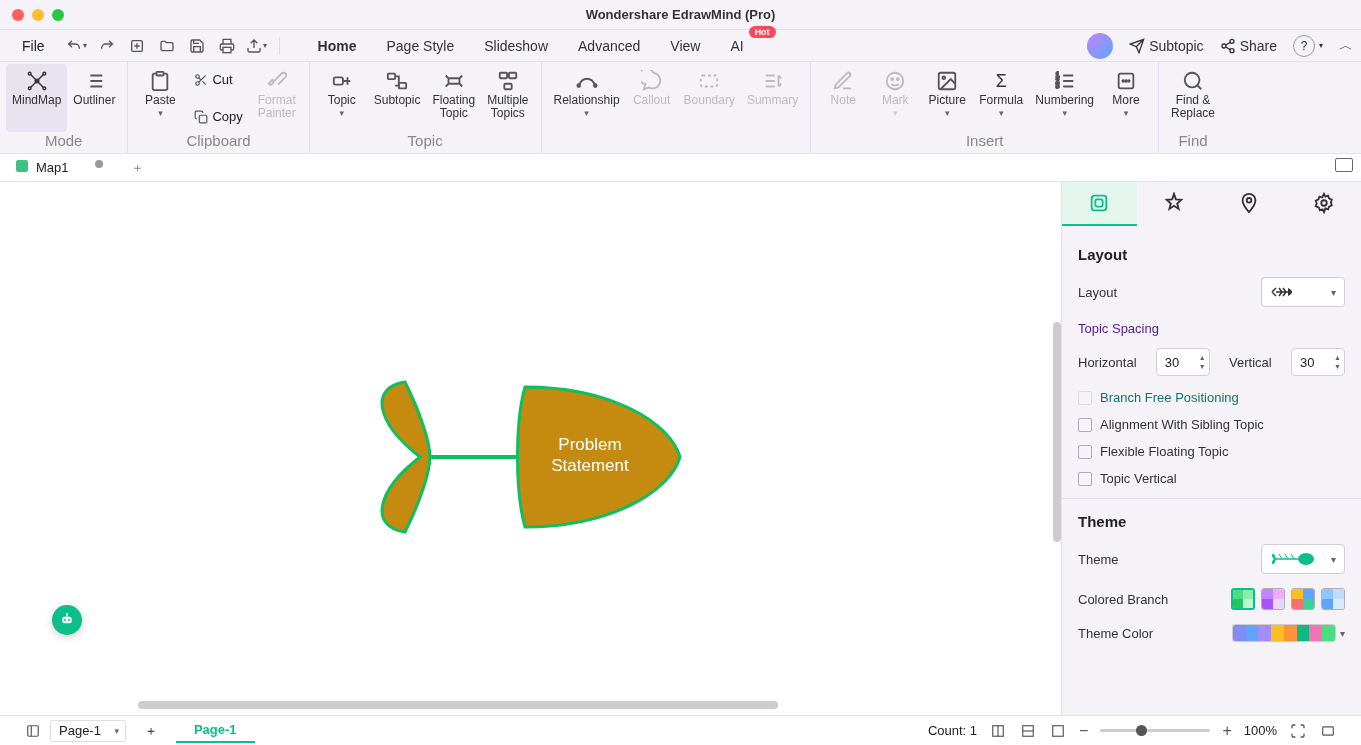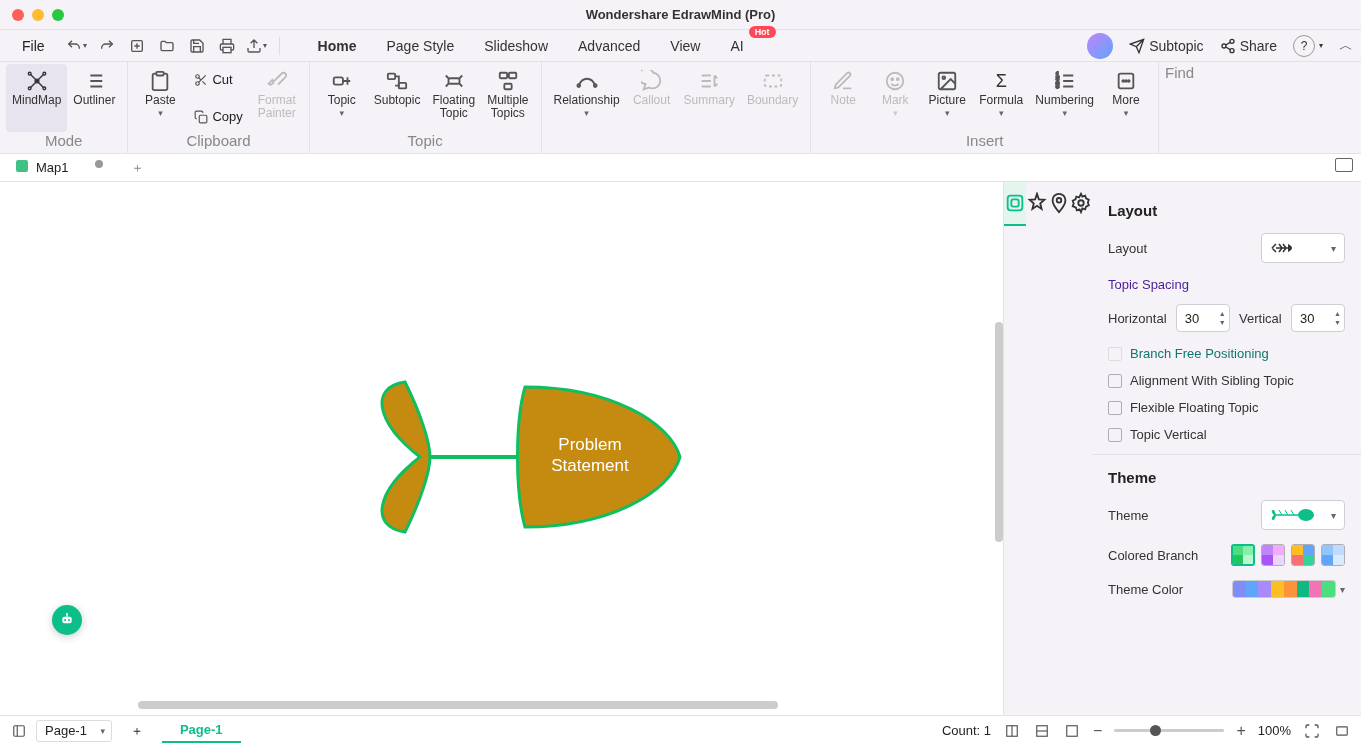--- a/index.html
+++ b/index.html
@@ -49,21 +49,21 @@
 .tabstrip .panel-toggle { position: absolute; right: 8px; top: 4px; width: 18px; height: 14px; border: 1.5px solid #666; border-radius: 2px; }
 
 .workspace { flex: 1; display: flex; overflow: hidden; }
 .canvas { flex: 1; position: relative; background: #fff; }
 .canvas svg.fish { position: absolute; left: 360px; top: 190px; }
 .chatbot { position: absolute; left: 52px; bottom: 80px; width: 30px; height: 30px; background: #0cbf8a; border-radius: 50%; display: flex; align-items: center; justify-content: center; box-shadow: 0 2px 8px rgba(0,0,0,.2); }
 .chatbot svg { width: 16px; height: 16px; }
 .vscroll { position: absolute; right: 0; top: 140px; width: 8px; height: 220px; background: #ccc; border-radius: 4px; }
 .hscroll { position: absolute; left: 138px; bottom: 6px; height: 8px; width: 640px; background: #ccc; border-radius: 4px; }
 
-.sidepanel { width: 358px; background: #f5f3f7; border-left: 1px solid #e6e0ee; display: flex; flex-direction: row; }
+.sidepanel { width: 300px; background: #f5f3f7; border-left: 1px solid #e6e0ee; display: flex; flex-direction: column; }
 .sp-tabs { display: flex; height: 44px; }
 .sp-tab { flex: 1; display: flex; align-items: center; justify-content: center; border-bottom: 2px solid transparent; }
 .sp-tab.active { border-bottom-color: #0cbf8a; background: #e4f5ee; }
 .sp-body { flex: 1; overflow-y: auto; padding: 12px 16px; }
 .sp-body h3 { font-size: 15px; font-weight: 700; margin: 8px 0 14px; color: #222; }
 .sp-row { display: flex; align-items: center; justify-content: space-between; margin-bottom: 14px; font-size: 13px; }
 .sp-row .lbl { color: #333; }
 .select-box { width: 84px; height: 30px; border: 1px solid #d0cdd7; border-radius: 4px; background: #fff; display: flex; align-items: center; justify-content: space-between; padding: 0 8px; font-size: 12px; }
 .select-box .chev { font-size: 10px; color: #666; }
 .spinner { width: 54px; height: 28px; border: 1px solid #d0cdd7; border-radius: 4px; background: #fff; display: flex; align-items: center; padding-left: 8px; position: relative; font-size: 13px; }
@@ -73,21 +73,21 @@
 .check-row.disabled { color: #0f766e; }
 .check-row .cb { width: 14px; height: 14px; border: 1.5px solid #b0acb8; border-radius: 2px; flex-shrink: 0; }
 .check-row.disabled .cb { border-color: #ddd; }
 .swatches { display: flex; gap: 6px; }
 .swatch { width: 24px; height: 22px; border: 1px solid #b0acb8; border-radius: 3px; display: grid; grid-template-columns: 1fr 1fr; grid-template-rows: 1fr 1fr; overflow: hidden; }
 .swatch.active { border: 2px solid #0cbf8a; }
 .colorbar { display: flex; width: 104px; height: 18px; border: 1px solid #ccc; border-radius: 3px; overflow: hidden; }
 .colorbar span { flex: 1; }
 .divider { height: 1px; background: #e6e0ee; margin: 8px -16px 14px; }
 
-.statusbar { height: 30px; border-top: 1px solid #e6e0ee; display: flex; align-items: center; padding: 0 10px; font-size: 13px; background: #fff; gap: 10px; }
+.statusbar { height: 30px; border-top: 1px solid #e6e0ee; display: flex; align-items: center; padding: 0 24px; font-size: 13px; background: #fff; gap: 10px; }
 .statusbar .left { display: flex; align-items: center; gap: 8px; }
 .page-sel { height: 22px; border: 1px solid #ddd; border-radius: 3px; padding: 0 24px 0 8px; font-size: 13px; position: relative; display: flex; align-items: center; }
 .page-sel .chev { position: absolute; right: 6px; font-size: 9px; color: #666; }
 .page-tab { padding: 4px 18px; color: #0cbf8a; font-weight: 600; border-bottom: 2px solid #0cbf8a; }
 .statusbar .right { margin-left: auto; display: flex; align-items: center; gap: 12px; }
 .zoom-slider { width: 110px; height: 3px; background: #ccc; position: relative; border-radius: 2px; }
 .zoom-slider .thumb { position: absolute; left: 36px; top: -4px; width: 11px; height: 11px; background: #555; border-radius: 50%; }
 .sb-ico { width: 18px; height: 16px; display: flex; align-items: center; justify-content: center; }
 </style>
 </head>
@@ -315,33 +315,33 @@
       <div class="rbtn disabled">
           <span class="rico">
             <svg width="22" height="22" viewBox="0 0 24 24" fill="none" stroke="#bbb" stroke-width="2">
               <path d="M21 11.5a8.38 8.38 0 01-8.5 8.5 8.5 8.5 0 01-3.9-.9L3 21l1.9-5.7a8.5 8.5 0 118.6-12.3A8.38 8.38 0 0121 11.5z"></path>
             </svg>
           </span>
           <span class="rlabel">Callout</span>
         </div>
       <div class="rbtn disabled">
           <span class="rico">
+            <svg width="22" height="22" viewBox="0 0 24 24" fill="none" stroke="#bbb" stroke-width="2" stroke-dasharray="3 3">
+              <rect x="3" y="6" width="18" height="12" rx="2"></rect>
+            </svg>
+          </span>
+          <span class="rlabel">Boundary</span>
+        </div>
+      <div class="rbtn disabled">
+          <span class="rico">
             <svg width="22" height="22" viewBox="0 0 24 24" fill="none" stroke="#bbb" stroke-width="2">
               <path d="M4 6h10M4 12h10M4 18h10M18 6v12M18 6l3 3M18 18l3-3"></path>
             </svg>
           </span>
           <span class="rlabel">Summary</span>
-        </div>
-      <div class="rbtn disabled">
-          <span class="rico">
-            <svg width="22" height="22" viewBox="0 0 24 24" fill="none" stroke="#bbb" stroke-width="2" stroke-dasharray="3 3">
-              <rect x="3" y="6" width="18" height="12" rx="2"></rect>
-            </svg>
-          </span>
-          <span class="rlabel">Boundary</span>
         </div>
     </div>
     <div class="glabel">&nbsp;</div>
   </div>
 
   <div class="ribbon-group">
     <div class="items">
       <div class="rbtn disabled">
           <span class="rico">
             <svg width="22" height="22" viewBox="0 0 24 24" fill="none" stroke="#bbb" stroke-width="2">
@@ -400,20 +400,32 @@
             </svg>
           </span>
           <span class="rlabel">More</span>
           <span class="drop">▾</span>
         </div>
     </div>
     <div class="glabel">Insert</div>
   </div>
 
   <div class="ribbon-group" style="border-right:none;">
+    <div class="items">
+      <div class="rbtn">
+          <span class="rico">
+            <svg width="22" height="22" viewBox="0 0 24 24" fill="none" stroke="#555" stroke-width="2">
+              <circle cx="11" cy="11" r="8"></circle>
+              <path d="M21 21l-4.35-4.35"></path>
+            </svg>
+          </span>
+          <span class="rlabel">Find &amp;
+Replace</span>
+        </div>
+    </div>
     <div class="glabel">Find</div>
   </div>
 </div>
 
 <div class="tabstrip">
   <div class="doc-tab">
     <span class="doc-ico"></span>
     <span>Map1</span>
     <span class="dirty"></span>
   </div>

